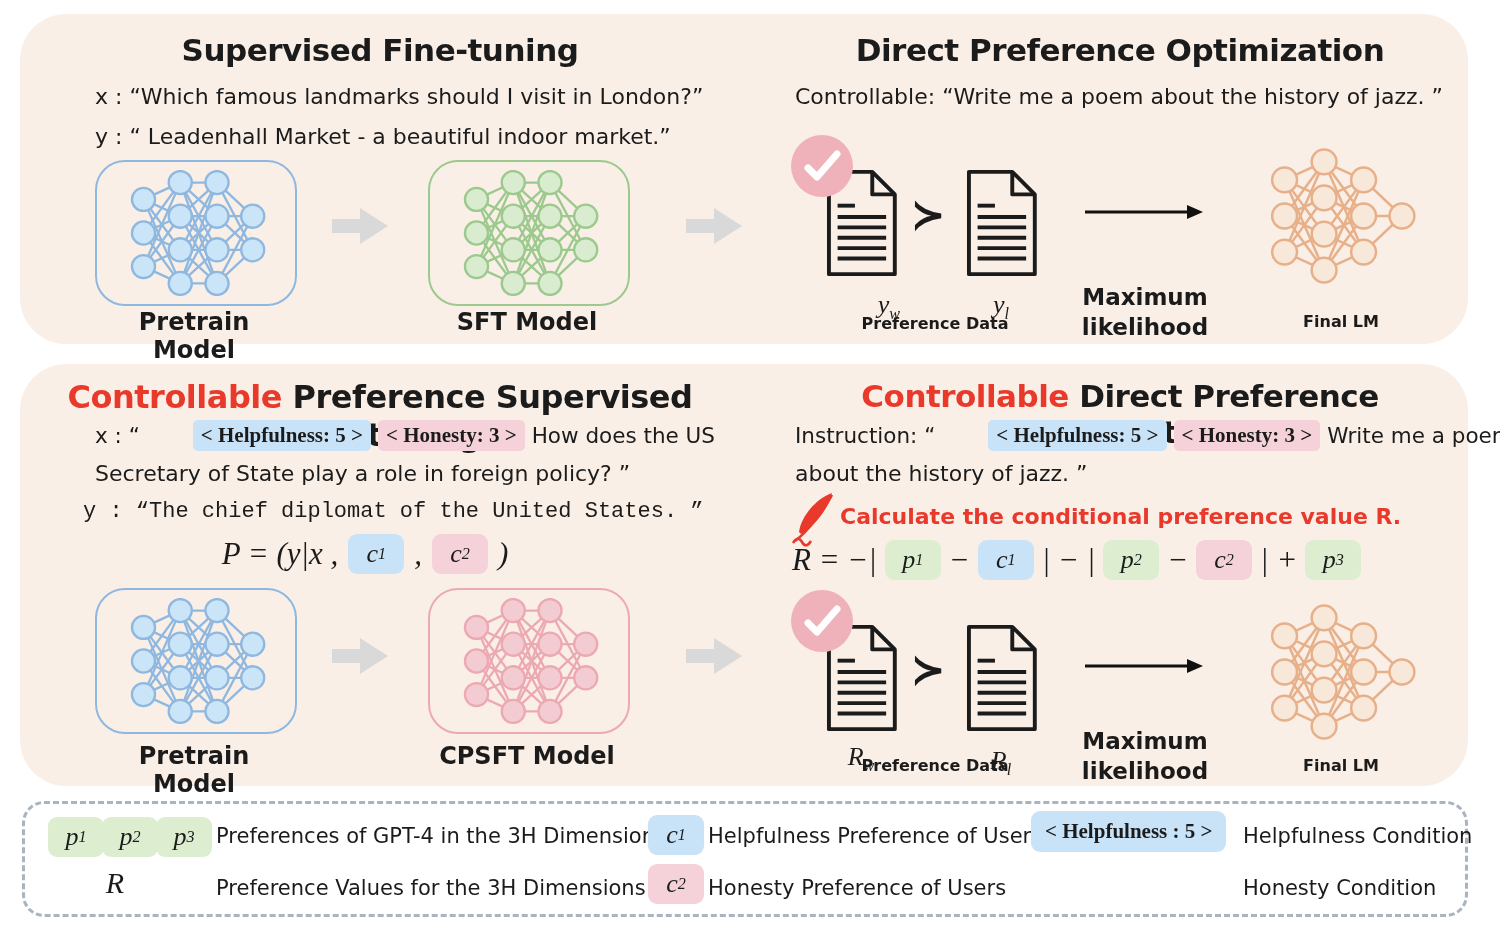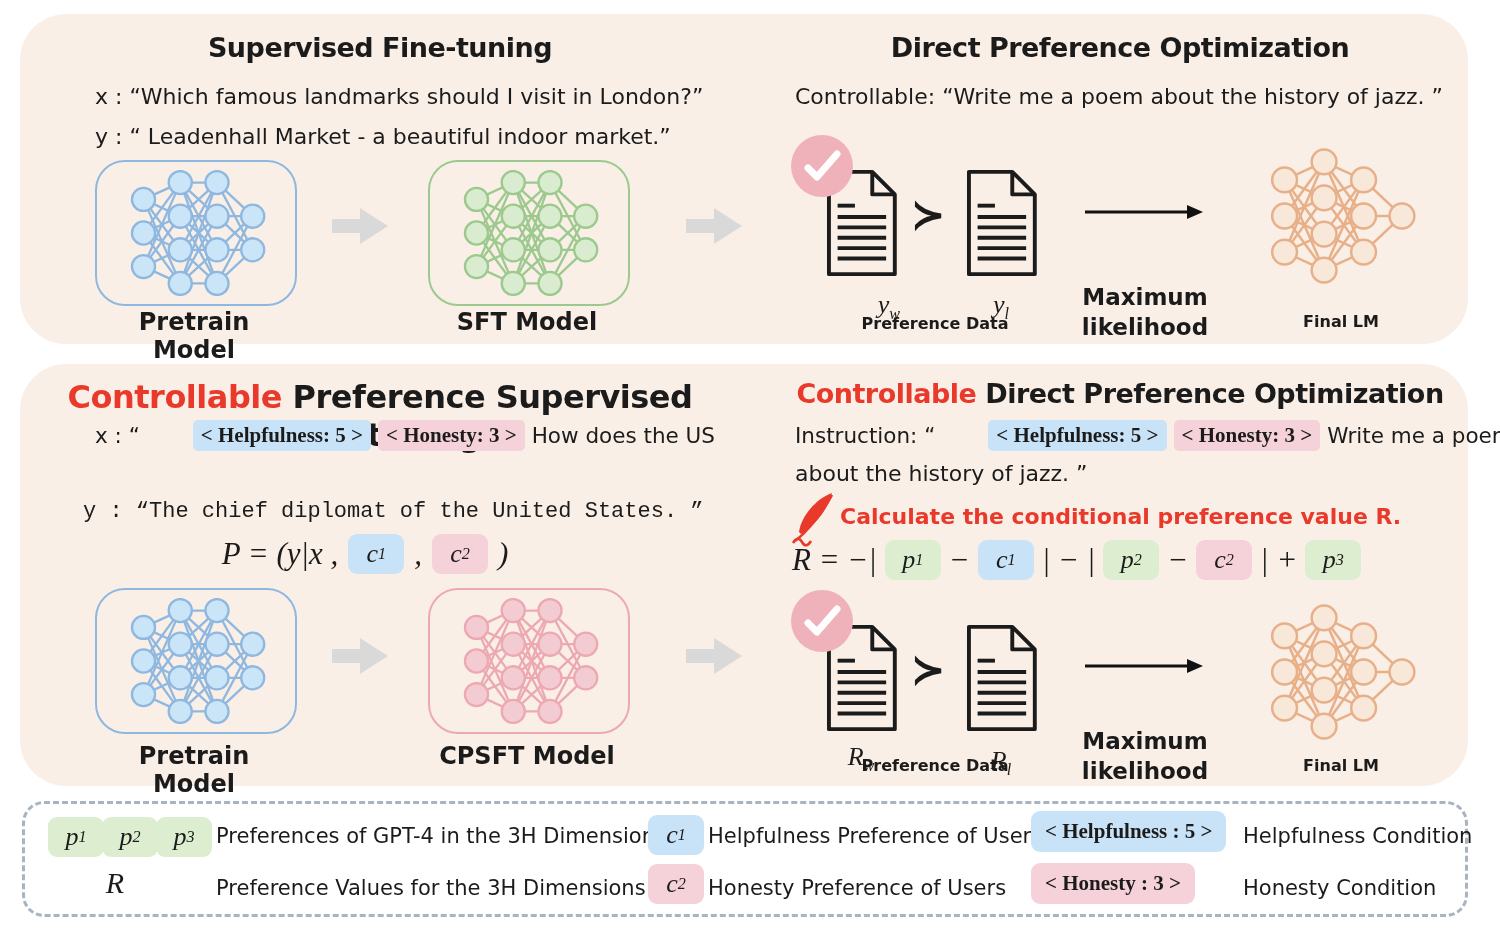--- a/index.html
+++ b/index.html
@@ -1,20 +1,20 @@
 <!DOCTYPE html>
 <html><head>
 <meta charset="utf-8">
 <style>
   html,body{margin:0;padding:0;background:#fff;}
   #stage{position:relative;width:1500px;height:928px;background:#fff;
          font-family:"DejaVu Sans",sans-serif;color:#1b1b1b;overflow:hidden;}
   .abs{position:absolute;}
   .panel{position:absolute;background:#FAEFE7;border-radius:46px;}
-  .title{font-size:27px;font-weight:700;text-align:center;letter-spacing:-0.5px;}
+  .title{font-size:31px;font-weight:700;text-align:center;letter-spacing:-0.5px;}
   .title .red{color:#E8392B;}
   .body-line{font-size:22px;white-space:nowrap;}
   .flexline{display:flex;align-items:center;gap:7px;white-space:nowrap;font-size:21.5px;}
   .tchip{font-family:"Liberation Serif",serif;font-weight:700;font-size:21px;
          padding:3px 8px;border-radius:5px;white-space:nowrap;}
   .tchip.blue{background:#C8E3F8;margin-left:46px;}
   .tchip.pink{background:#F5D2D9;}
   .model-box{position:absolute;border-radius:30px;display:flex;align-items:center;justify-content:center;}
   .model-box.blue{border:2.5px solid #8FB8E0;}
   .model-box.green{border:2.5px solid #9CC98D;}
@@ -271,20 +271,21 @@
 
     <div class="abs title" style="left:20px;top:14px;width:680px;font-size:32px;">
       <span class="red">Controllable</span><span> Preference Supervised Fine-tuning</span>
     </div>
     <div class="abs flexline" style="left:75px;top:56px;">
       <span>x : “</span>
       <span class="tchip blue">&lt; Helpfulness: 5 &gt;</span>
       <span class="tchip pink">&lt; Honesty: 3 &gt;</span>
       <span> How does the US</span>
     </div>
+    <div class="abs body-line" style="left:75px;top:97px;">Secretary of State play a role in foreign policy? ”</div>
     <div class="abs body-line" style="left:63px;top:135px;font-family:Liberation Mono, monospace;">y :  “The chief diplomat of the United States. ”</div>
 
     <div class="formula" style="left:75px;top:170px;width:540px;">
       <span>P = (y|x ,</span>
       <span class="mchip blue">
           <span>c</span>
           <sub>1</sub>
         </span>
       <span>,</span>
       <span class="mchip pink">
@@ -574,17 +575,16 @@
 
     <span class="mchip pink abs" style="left:623px;top:60px;">
         <span>c</span>
         <sub>2</sub>
       </span>
     <div class="legend-text" style="left:683px;top:72px;">Honesty Preference of Users</div>
 
     <div class="cond-chip blue" style="left:1006px;top:7px;">&lt; Helpfulness : 5 &gt;</div>
     <div class="legend-text" style="left:1218px;top:20px;">Helpfulness Condition</div>
 
-    <div class="cond-chip pink" style="left:1006px;top:59px;">&lt; Honesty : 3 &gt;</div>
     <div class="legend-text" style="left:1218px;top:72px;">Honesty Condition</div>
   </div>
 
 </div>
 
 </body></html>

